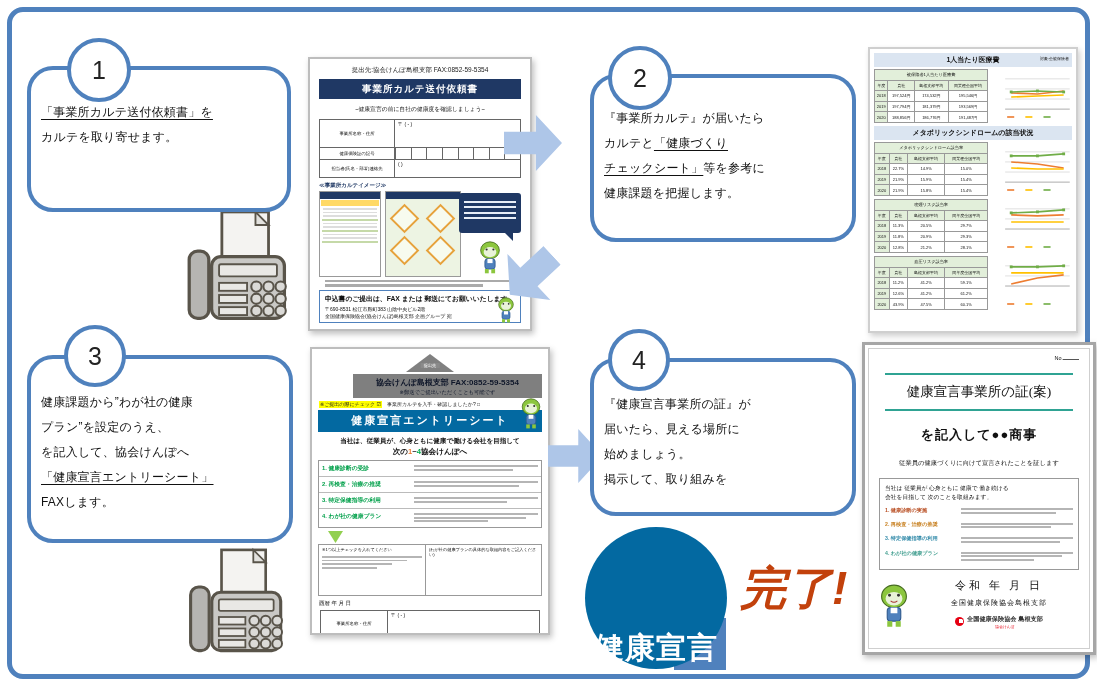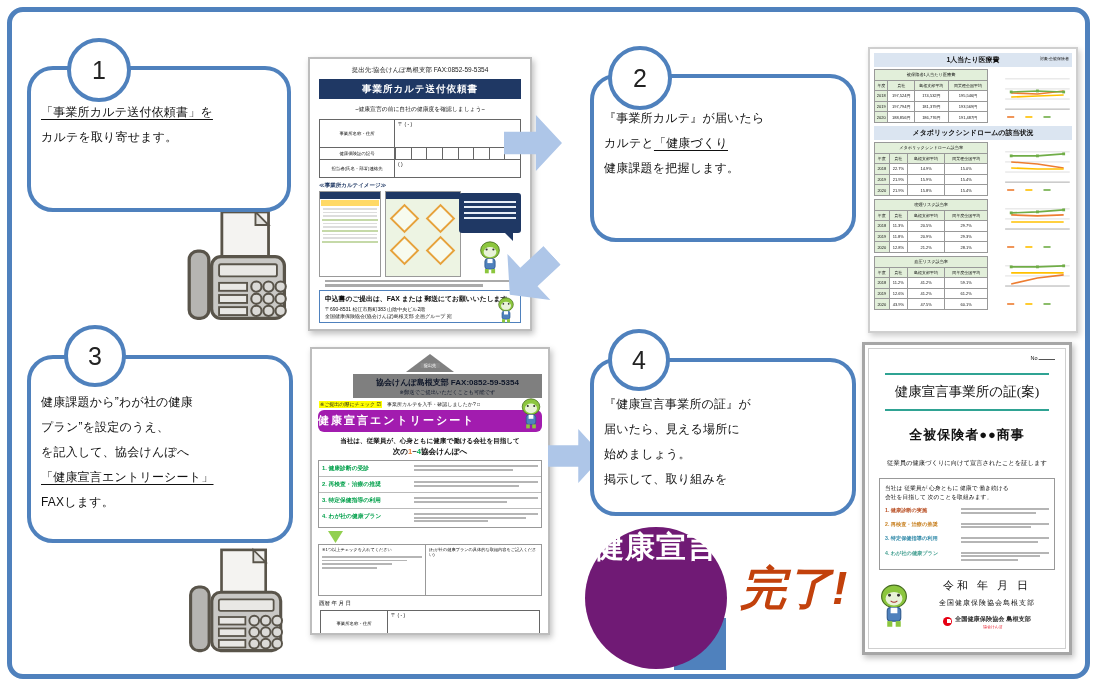--- a/index.html
+++ b/index.html
@@ -76,22 +76,22 @@
   
   .d3{padding:5px 6px;}
   .d3-arrwrap{position:relative;height:20px;}
   .up-arrow{width:48px;height:18px;background:#808080;clip-path:polygon(50% 0,100% 100%,0 100%);margin:0 auto;}
   .submit-label{position:absolute;left:50%;transform:translateX(-50%);top:9px;background:#8a8a8a;color:#fff;font-size:4.2px;padding:0 3px;}
   .d3-gray{background:#7f7f7f;color:#0f172a;text-align:center;padding:2.5px 0 2px;margin-left:35px;}
   .d3-fax{font-size:8px;font-weight:bold;}
   .d3-gnote{font-size:5.3px;margin-top:1px;}
   .d3-check{display:flex;font-size:5px;margin:3px 1px 2px;gap:5px;align-items:flex-start;}
   .hl{background:#ffff00;padding:0.5px 1px;}
-  .d3-green{background:#a21caf;color:#fff;font-size:11px;font-weight:bold;
-            padding:3.5px 0;letter-spacing:2px;margin:2px 0;position:relative;border-radius:6px;}
+  .d3-green{background:#0369a1;color:#fff;text-align:center;font-size:11px;font-weight:bold;
+            padding:3.5px 0;letter-spacing:2px;margin:2px 0;position:relative;}
   .d3-mascot{position:absolute;right:-1px;top:-12px;}
   .d3-st1{font-size:6.6px;font-weight:bold;text-align:center;margin-top:5px;}
   .d3-st2{font-size:7.6px;font-weight:bold;text-align:center;margin-top:1px;}
   .o{color:#ed7d31;} .g{color:#00b050;}
   .d3-items{border:1px solid #999;margin:3px 0;}
   .d3-item{display:flex;border-top:1px solid #bbb;}
   .d3-item:first-child{border-top:none;}
   .d3-il{width:86px;font-size:5.8px;font-weight:bold;color:#00a04a;padding:3px 3px;}
   .d3-id{flex:1;padding:3px 3px;}
   .tl{height:1.8px;background:#b5b5b5;margin:1.8px 0;}
@@ -121,21 +121,21 @@
   .cert-right{flex:1;text-align:center;}
   .cert-date{font-size:11px;letter-spacing:3px;}
   .cert-issuer{font-size:7px;margin-top:5px;letter-spacing:1px;}
   .logo-row{display:flex;align-items:center;justify-content:center;gap:3px;margin-top:7px;}
   .logo-mark{width:9px;height:9px;border-radius:50%;background:radial-gradient(circle at 65% 45%,#fff 0 2.2px,#e60012 2.3px);}
   .logo-txt{font-size:6.2px;font-weight:bold;color:#333;}
   .logo-sub{font-size:3.8px;color:#e60012;}
 
   
   .tail{position:absolute;background:#4f81bd;}
-  .badge{position:absolute;background:#701a75;border-radius:50%;display:flex;align-items:flex-start;justify-content:center;
+  .badge{position:absolute;background:#0369a1;border-radius:50%;display:flex;align-items:flex-end;justify-content:center;
          color:#fff;font-size:30px;font-weight:bold;letter-spacing:1px;}
   .done{position:absolute;font-style:italic;font-weight:bold;font-size:46px;color:#c2410c;}
 </style>
 </head>
 <body>
 
 <div class="stage">
   <div class="frame"></div>
 
   <div class="stepbox" style="left:27px;top:66px;width:256px;height:138px;"></div>
@@ -260,20 +260,21 @@
 
   <div class="arrow" style="left:504px;top:112px;width:58px;height:62px;"></div>
 
   <div class="stepbox" style="left:590px;top:74px;width:258px;height:160px;"></div>
   <div class="stepnum" style="left:608px;top:46px;width:56px;height:56px;">
       <span>2</span>
     </div>
   <div class="steptext" style="left:604px;top:106px;width:238px;">
     <div><span>『事業所カルテ』が届いたら</span><span class="ul"></span><span></span></div>
     <div><span>カルテと</span><span class="ul">「健康づくり</span><span></span></div>
+    <div><span></span><span class="ul">チェックシート」</span><span>等を参考に</span></div>
     <div><span>健康課題を把握します。</span><span class="ul"></span><span></span></div>
   </div>
 
   <div class="doc d2" style="left:868px;top:47px;width:210px;height:286px;">
     <div class="k-band"><span>1人当たり医療費</span><span class="k-note">対象:全被保険者</span></div>
     <div class="k-body">
       <table class="k-tbl">
         <tbody>
             <tr>
               <td class="k-tt" colspan="4">被保険者1人当たり医療費</td>
@@ -606,25 +607,25 @@
     <div><span>始めましょう。</span><span class="ul"></span><span></span></div>
     <div><span>掲示して、取り組みを</span><span class="ul"></span><span></span></div>
   </div>
 
   <div class="tail" style="left:674px;top:618px;width:52px;height:52px;"></div>
   <div class="badge" style="left:585px;top:527px;width:142px;height:142px;">
       <span>健康宣言</span>
     </div>
   <div class="done" style="left:740px;top:558px;">完了!</div>
 
-  <div class="doc d4" style="left:862px;top:342px;width:210px;height:313px;">
+  <div class="doc d4" style="left:862px;top:342px;width:234px;height:313px;">
     <div class="cert-in">
       <div class="no-line"><span>No.</span><span class="no-ul"></span></div>
       <div class="cert-title">健康宣言事業所の証(案)</div>
-      <div class="cert-co">全被保険者●●商事</div>
+      <div class="cert-co">を記入して●●商事</div>
       <div class="cert-lead">従業員の健康づくりに向けて宣言されたことを証します</div>
       <div class="cert-box">
         <div class="cert-pledge"><span>当社は 従業員が 心身ともに 健康で 働き続ける</span><br><span>会社を目指して 次のことを取組みます。</span></div>
         <div class="cert-item">
             <div class="cert-il ci1">1. 健康診断の実施</div>
             <div class="cert-id">
               <div class="tl"></div>
               <div class="tl" style="width:85%;"></div>
             </div>
           </div>

